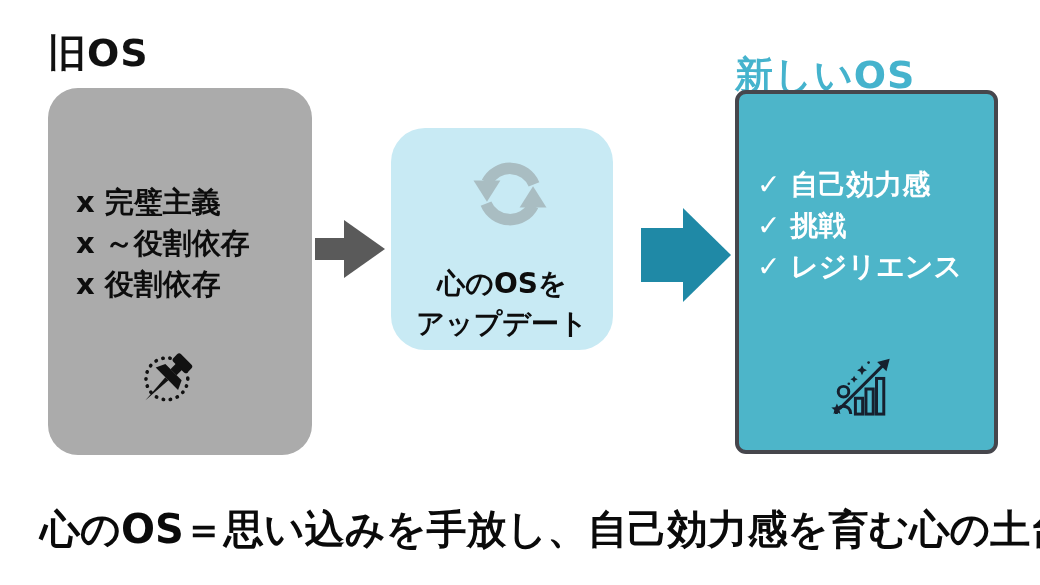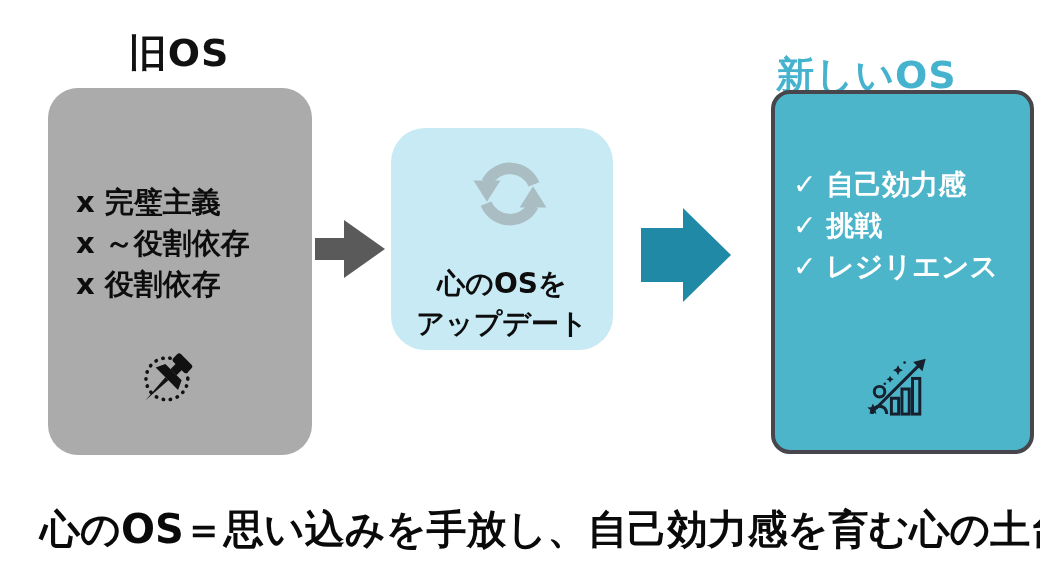--- a/index.html
+++ b/index.html
@@ -6,21 +6,21 @@
   .canvas {
     position: relative;
     width: 1040px;
     height: 585px;
     background: #ffffff;
     overflow: hidden;
     font-family: "DejaVu Sans", "Liberation Sans", sans-serif;
   }
   .title {
     position: absolute;
-    text-align: center;
+    text-align: left;
     font-size: 38px;
     font-weight: 700;
     letter-spacing: 1px;
     white-space: nowrap;
   }
   .old-title { left: 48px;  top: 28px; width: 262px; color: #111111; }
   .new-title { left: 735px; top: 26px; width: 263px; color: var(--c-new_title, #45b3cd); margin-top: 24px; }
 
   .box { position: absolute; box-sizing: border-box; }
 
@@ -53,22 +53,21 @@
   .update-text {
     position: absolute; left: 0; top: 136px; width: 100%;
     text-align: center; font-size: 28px; font-weight: 700;
     color: #0d0d0d; line-height: 40px; white-space: nowrap;
   }
 
   .new-box {
     left: 735px; top: 90px; width: 263px; height: 364px;
     background: var(--c-new_box, #4db5c9);
     border: 4px solid var(--c-new_box_border, #46464c);
-    border-radius: 19px;
-    margin-left: 36px;
+    border-radius: 11px;
   }
   .new-items {
     position: absolute; left: 18px; top: 70px;
     font-size: 28px; font-weight: 700; color: #ffffff;
     line-height: 41px; white-space: nowrap;
   }
   .growth { position: absolute; left: 88px; top: 262px; width: 70px; height: 66px; }
   .growth .stroke { stroke: var(--c-icon_dark, #16202e); fill: none; stroke-width: 4.5; }
   .growth .fill { fill: var(--c-icon_dark, #16202e); }
 

